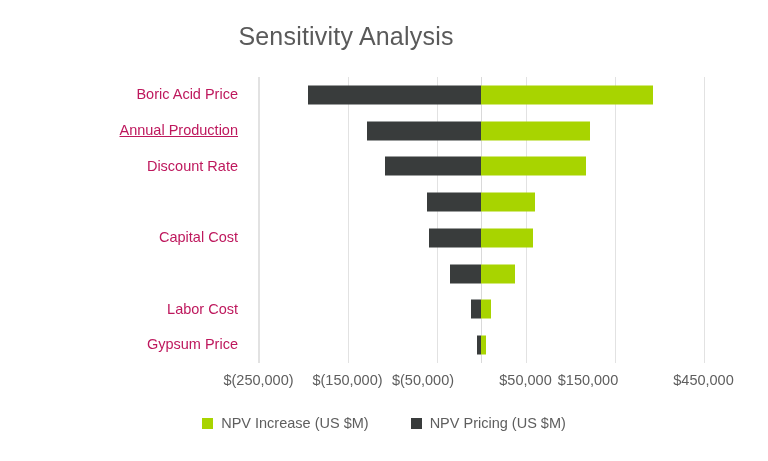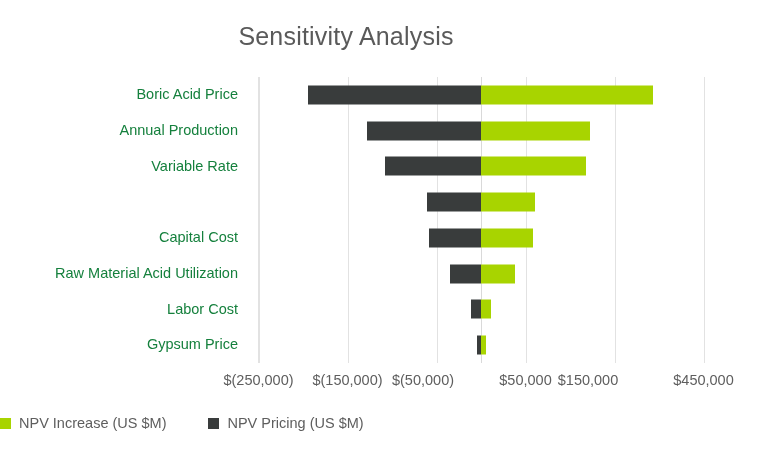--- a/index.html
+++ b/index.html
@@ -58,21 +58,21 @@
     left:0;top:77px;
     width:244px;height:286px;
   }
   .cat-label{
     position:absolute;
     right:0;width:244px;
     height:35.75px;
     line-height:35.75px;
     text-align:right;
     font-size:14.5px;
-    color:#15803d;
+    color:#be185d;
     white-space:nowrap;
     padding-right:6px;
     box-sizing:border-box;
   }
 
   
   .xticks{
     position:absolute;
     left:0;top:372px;
     width:691px;height:24px;
@@ -84,44 +84,44 @@
     color:#5e5e5e;
     white-space:nowrap;
     transform:translateX(-50%);
   }
 
   
   .legend{
     position:absolute;
     left:0;top:415px;width:768px;
     display:flex;
+    justify-content:center;
     align-items:center;
     gap:42px;
   }
   .legend-item{
     display:flex;align-items:center;gap:8px;
     font-size:14.5px;color:#5e5e5e;white-space:nowrap;
   }
   .legend-swatch{
     width:11px;height:11px;display:inline-block;
   }
 </style>
 </head>
 <body>
 
 <div id="chart-root">
 
   <div class="chart-title">Sensitivity Analysis</div>
 
   <div class="cat-labels" id="cat-labels">
       <div class="cat-label" style="top: 0px;">Boric Acid Price</div>
-      <div class="cat-label" style="top: 35.75px;">Annual Production</div>
-      <div class="cat-label" style="top: 71.5px;">Variable Rate</div>
+      <div class="cat-label" style="top: 35.75px; text-decoration: underline;">Annual Production</div>
+      <div class="cat-label" style="top: 71.5px;">Discount Rate</div>
       <div class="cat-label" style="top: 143px;">Capital Cost</div>
-      <div class="cat-label" style="top: 178.75px;">Raw Material Acid Utilization</div>
       <div class="cat-label" style="top: 214.5px;">Labor Cost</div>
       <div class="cat-label" style="top: 250.25px;">Gypsum Price</div>
     </div>
 
   <div class="plot" id="plot">
     <div class="axis-left-edge"></div>
   <div class="gridline" style="left: 0.5px;"></div>
       <div class="gridline" style="left: 89.5px;"></div>
       <div class="gridline" style="left: 178.5px;"></div>
       <div class="gridline" style="left: 267.5px;"></div>

